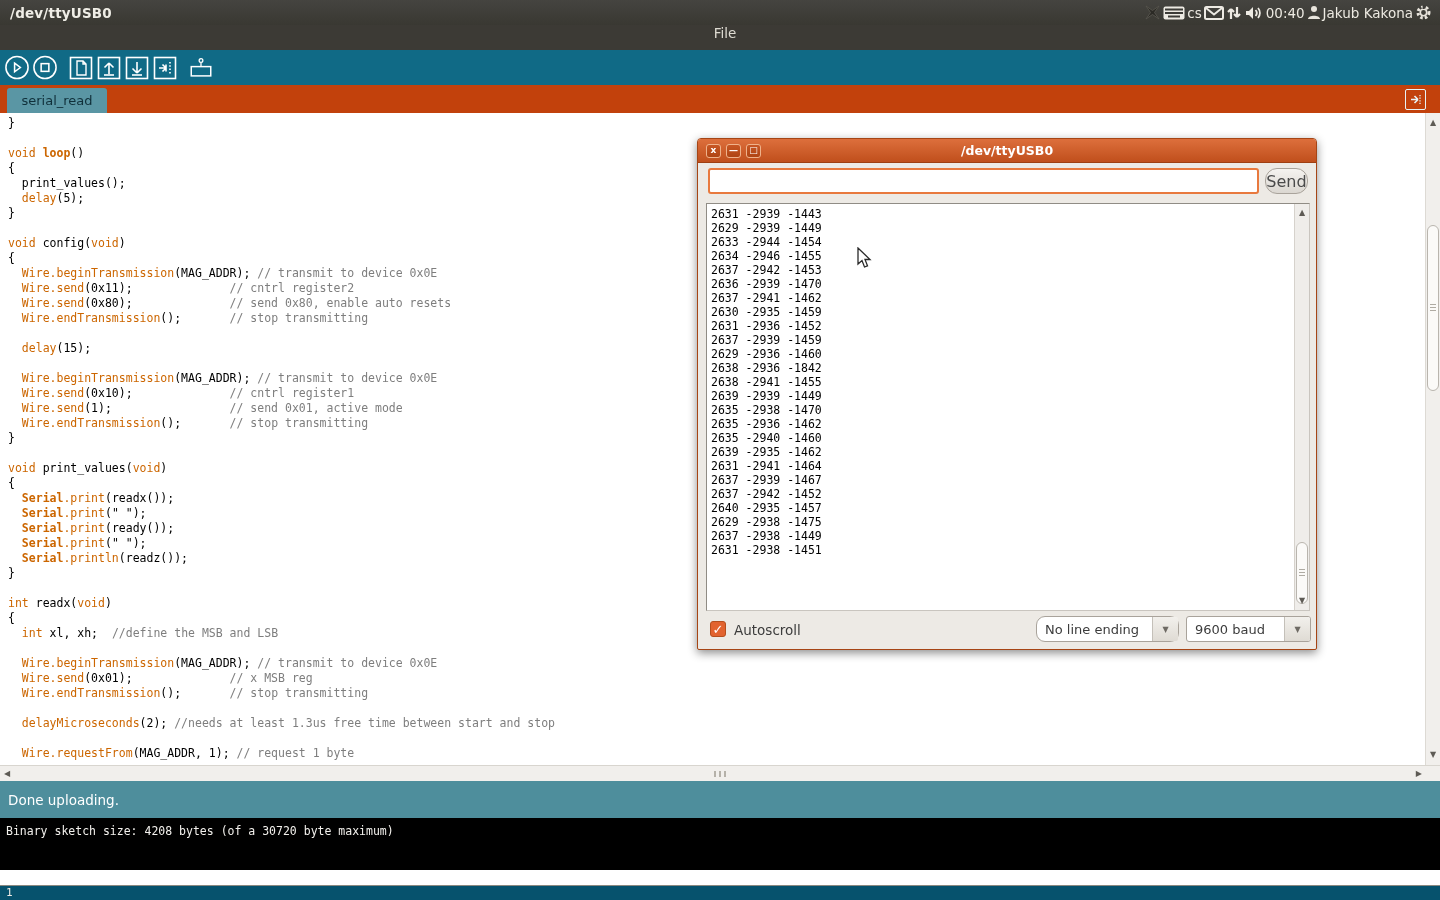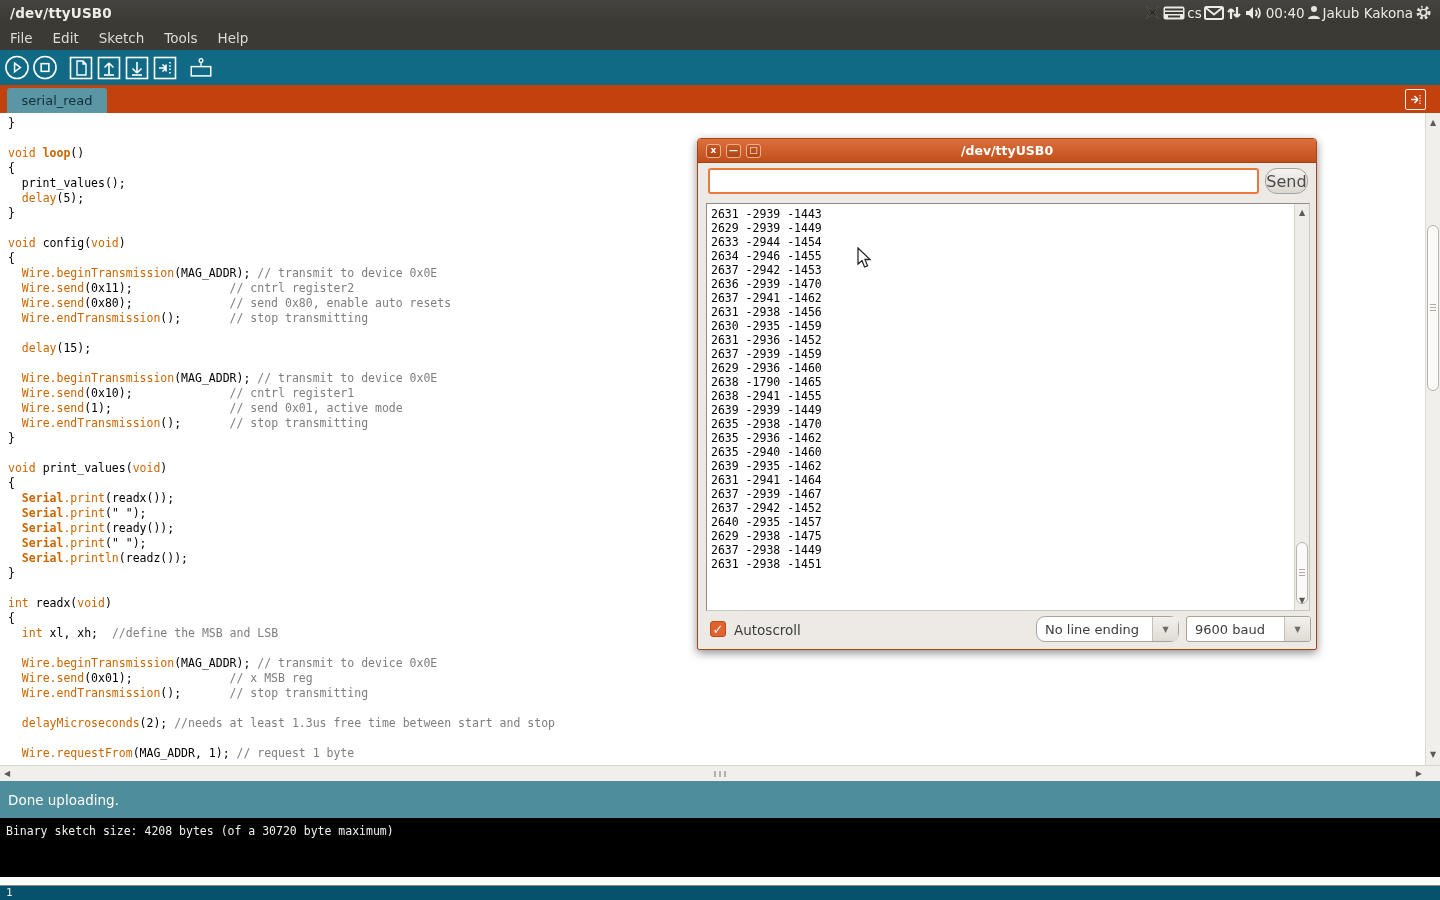--- a/index.html
+++ b/index.html
@@ -12,21 +12,21 @@
            background:linear-gradient(#454440,#393832); display:flex; align-items:center;
            color:#EFEDE6; }
   .panel-title { font-weight:bold; font-size:13.5px; padding-left:10px; letter-spacing:.2px; }
   .tray { margin-left:auto; display:flex; align-items:center; gap:2px; padding-right:8px; }
   .tray-text { font-size:13.5px; color:#EDEAE2; }
   .tray svg { display:block; }
 
   
   .menubar { position:absolute; left:0; top:25px; width:1440px; height:25px;
              background:#3C3A35; display:flex; align-items:center; gap:20px;
-             padding-left:10px; }
+             padding-left:10px;flex-direction:column; }
   .menu-item { color:#DFDCD3; font-size:13.5px; cursor:default; }
 
   
   .toolbar { position:absolute; left:0; top:50px; width:1440px; height:35px;
              background:#106A86; display:flex; align-items:center; padding-left:4px; }
   .tbtn { width:26px; height:26px; margin-right:2px; display:flex; align-items:center; justify-content:center; }
   .tbtn.gap { margin-left:8px; }
   .tbtn svg { display:block; }
 
   
@@ -58,21 +58,21 @@
           background:repeating-linear-gradient(#AFABA3 0 1px, transparent 1px 3px); }
   .arrow { position:absolute; color:#5E5B55; font-size:8px; line-height:8px; }
   .hscroll { position:absolute; left:0; top:765px; width:1440px; height:16px; background:#F1EFEC;
              border-top:1px solid #D8D5CF; }
   .hthumb-grip { position:absolute; left:714px; top:5px; width:14px; height:6px;
           background:repeating-linear-gradient(90deg,#B5B1A9 0 2px, transparent 2px 5px); }
 
   
   .statusbar { position:absolute; left:0; top:781px; width:1440px; height:37px; background:#4E8E9C;
                color:#FFFFFF; font-size:13.5px; display:flex; align-items:center; padding-left:8px; }
-  .console { position:absolute; left:0; top:818px; width:1440px; height:59px; background:#000000;
+  .console { position:absolute; left:0; top:818px; width:1440px; height:52px; background:#000000;
              color:#F2F0EC; font-family:"DejaVu Sans Mono", monospace; font-size:11.5px;
              padding:6px 0 16px 6px; }
   .bottomstrip { position:absolute; left:0; top:885px; width:1440px; height:15px; background:#06526D;
                  border-top:1px solid #8A8880; color:#EDEBE5;
                  font-family:"DejaVu Sans Mono", monospace; font-size:11px; padding-left:6px; }
 
   
   .serwin { position:absolute; left:697px; top:138px; width:620px; height:512px;
             border:1px solid #A64515; background:#EDEAE5; box-shadow:0 3px 10px rgba(0,0,0,.45);
             border-radius:4px 4px 2px 2px; }
@@ -333,26 +333,25 @@
     </div>
     <div class="ser-data">
       <div class="ser-lines">
           <div class="serial-line">2631 -2939 -1443</div>
           <div class="serial-line">2629 -2939 -1449</div>
           <div class="serial-line">2633 -2944 -1454</div>
           <div class="serial-line">2634 -2946 -1455</div>
           <div class="serial-line">2637 -2942 -1453</div>
           <div class="serial-line">2636 -2939 -1470</div>
           <div class="serial-line">2637 -2941 -1462</div>
-          <div class="serial-line">2631 -2938 -1456</div>
           <div class="serial-line">2630 -2935 -1459</div>
           <div class="serial-line">2631 -2936 -1452</div>
           <div class="serial-line">2637 -2939 -1459</div>
           <div class="serial-line">2629 -2936 -1460</div>
-          <div class="serial-line">2638 -1790 -1465</div>
+          <div class="serial-line">2638 -2936 -1842</div>
           <div class="serial-line">2638 -2941 -1455</div>
           <div class="serial-line">2639 -2939 -1449</div>
           <div class="serial-line">2635 -2938 -1470</div>
           <div class="serial-line">2635 -2936 -1462</div>
           <div class="serial-line">2635 -2940 -1460</div>
           <div class="serial-line">2639 -2935 -1462</div>
           <div class="serial-line">2631 -2941 -1464</div>
           <div class="serial-line">2637 -2939 -1467</div>
           <div class="serial-line">2637 -2942 -1452</div>
           <div class="serial-line">2640 -2935 -1457</div>

